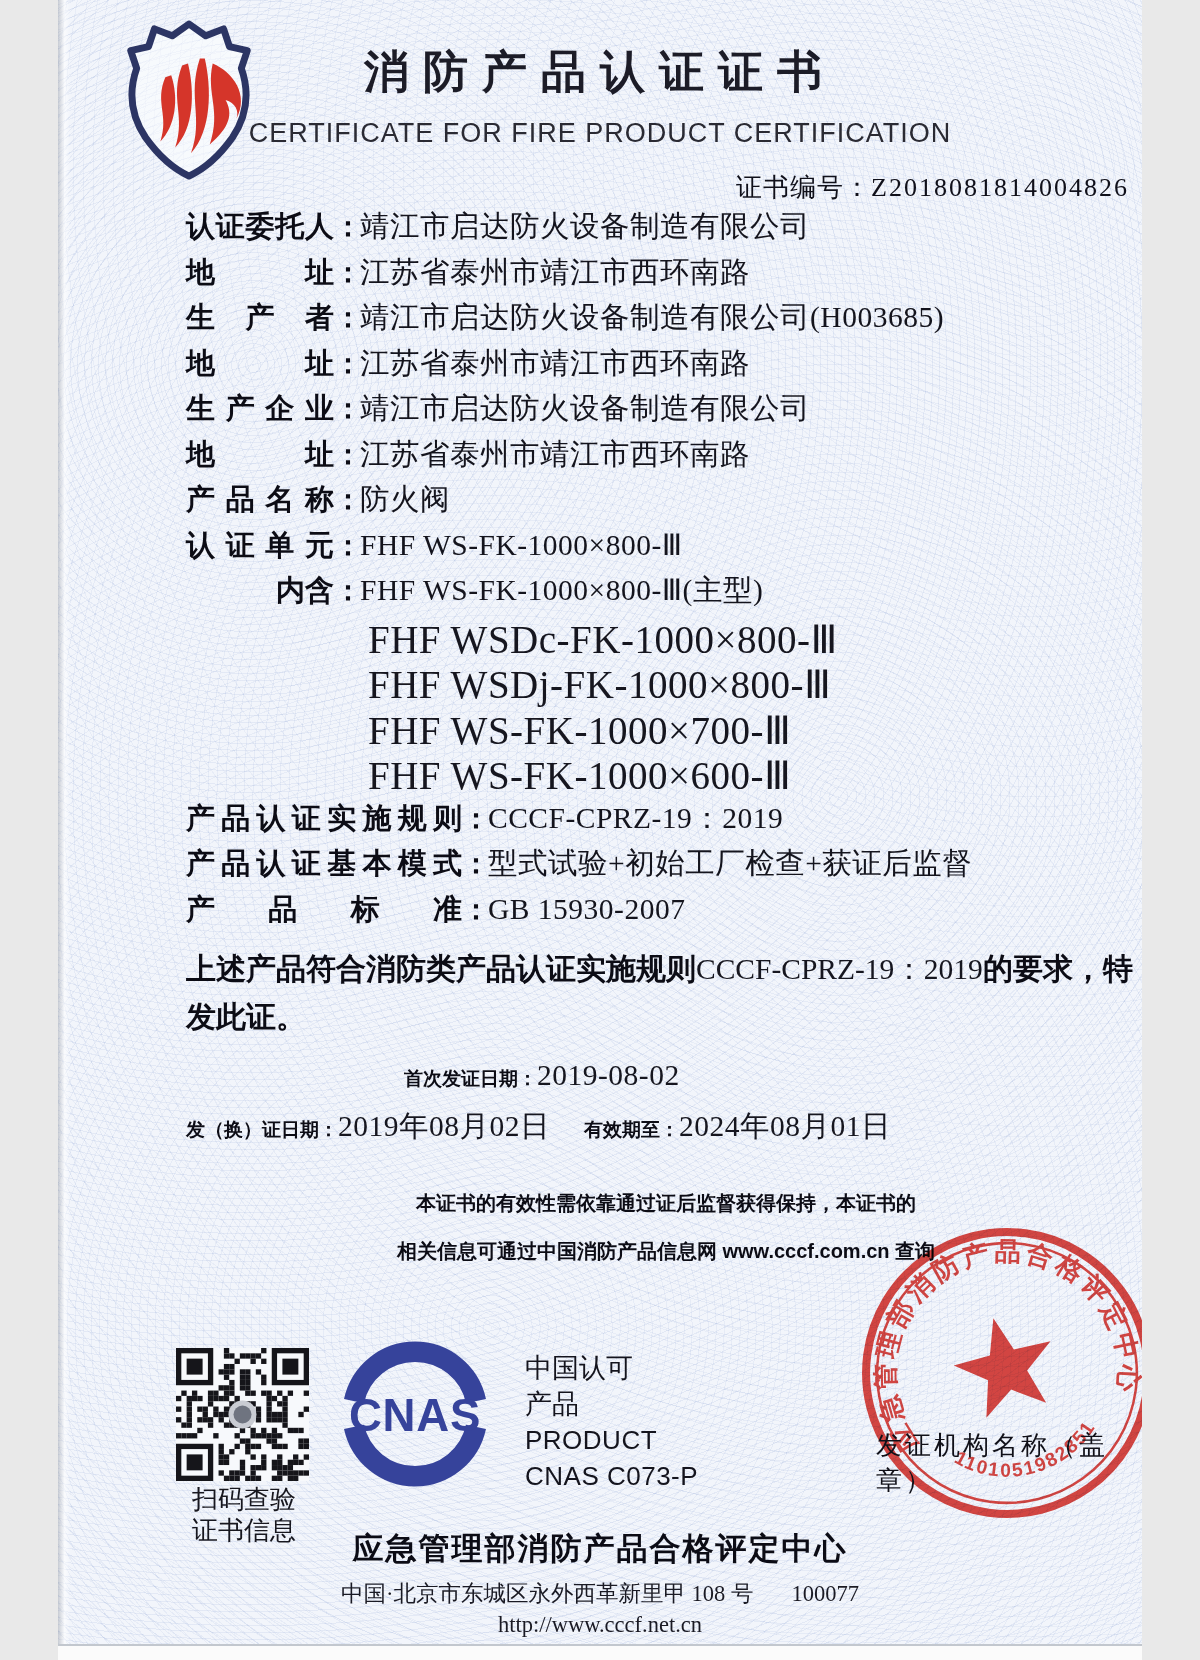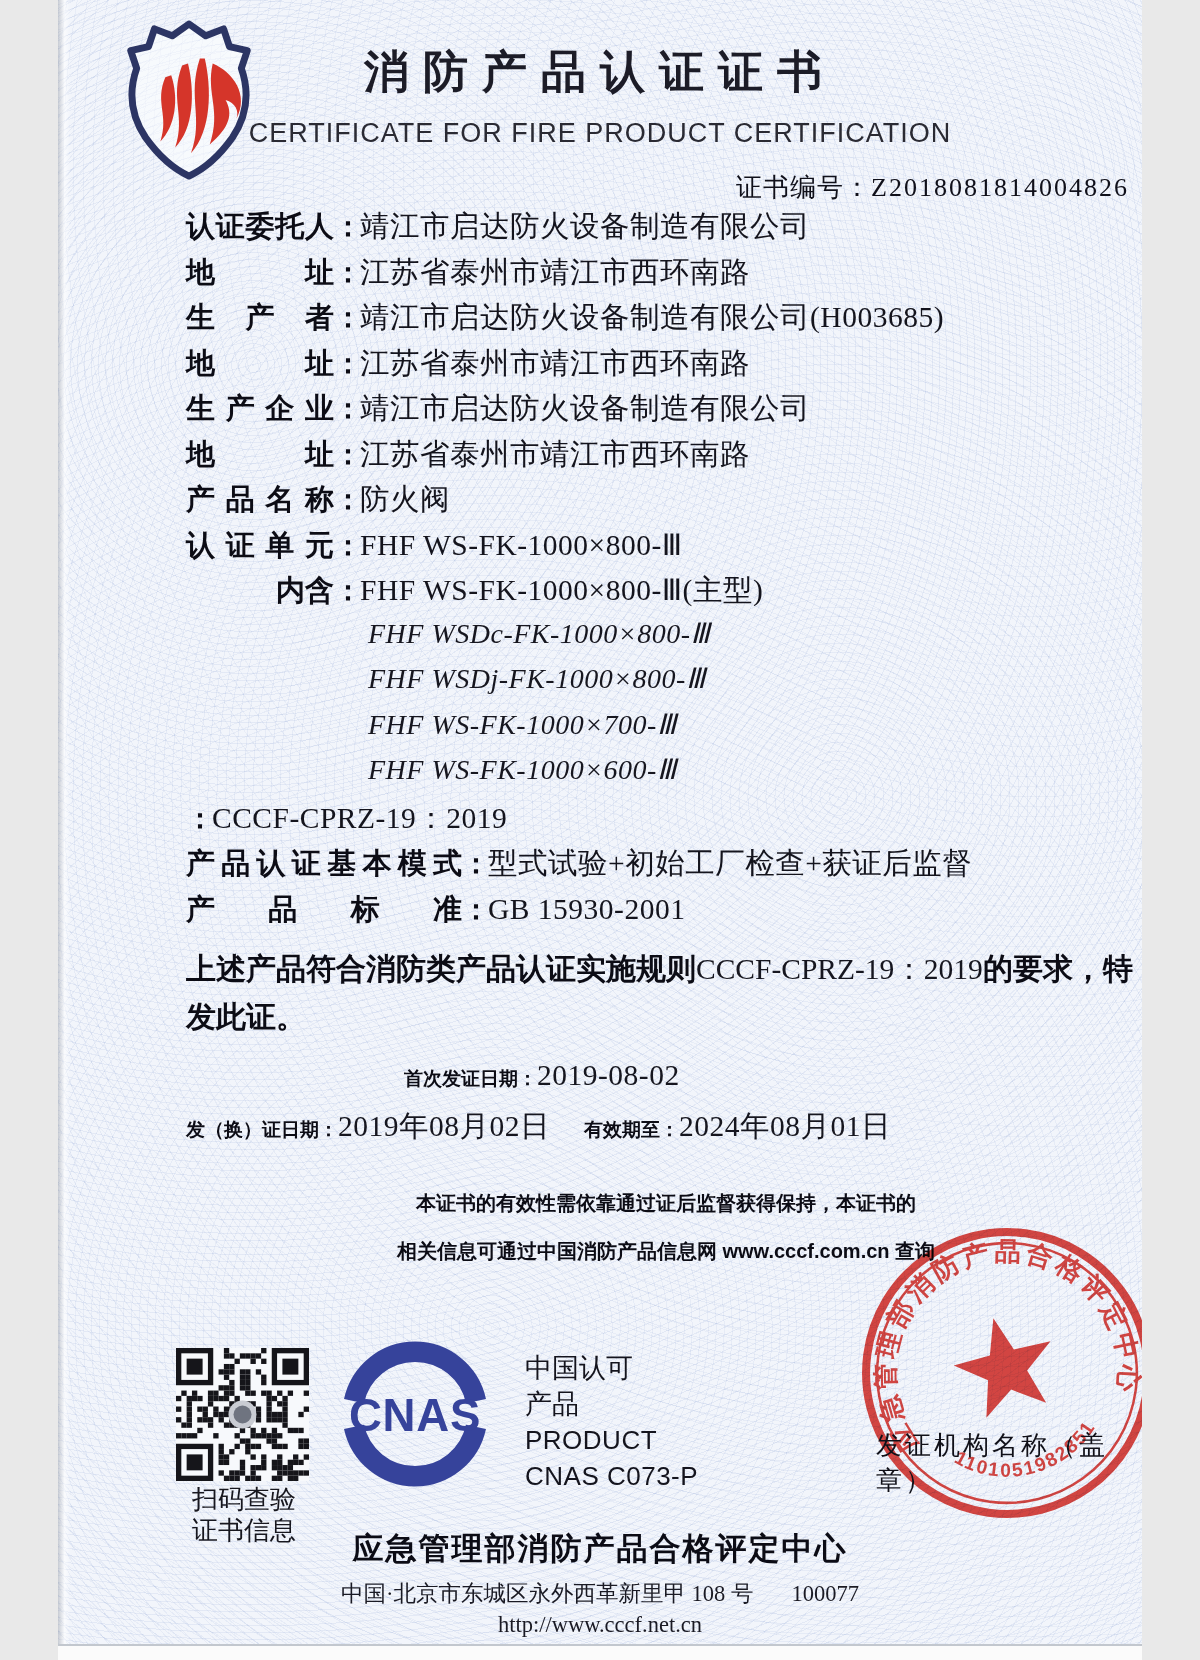--- a/index.html
+++ b/index.html
@@ -37,21 +37,21 @@
   .row { display:flex; align-items:baseline; height:45.5px; font-size:29.5px; white-space:nowrap; }
   .lbl { display:inline-block; width:148px; font-family:Liberation Sans, sans-serif;
     font-weight:bold; font-size:29px; color:#0c0c15; text-align:justify; text-align-last:justify; }
   .lbl-inner { display:inline-block; width:148px; font-family:"Liberation Sans", sans-serif;
     font-weight:bold; font-size:29px; color:#0c0c15; text-align-last:right; }
   .lbl-wide { display:inline-block; width:276px; font-family:"Liberation Sans", sans-serif;
     font-weight:bold; font-size:29px; color:#0c0c15; text-align:justify; text-align-last:justify; }
   .colon { display:inline-block; width:26px; font-family:"Liberation Sans", sans-serif;
     font-weight:bold; font-size:28px; color:#0c0c15; }
   .val { font-size:29.5px; color:#14141d; letter-spacing:.5px; }
-  .model-line { height:45.5px; font-size:28px; padding-left:182px; letter-spacing:.5px;font-style:italic; }
+  .model-line { height:45.5px; font-size:39px; padding-left:182px; letter-spacing:.5px; }
 
   .statement { margin-top:10px; width:958px; font-size:30px; line-height:48px; }
   .statement .hei { font-family:"Liberation Sans", sans-serif; font-weight:bold; color:#0c0c15; }
   .statement .ser { font-size:29.5px; }
 
   .date-first { margin-top:17px; padding-left:218px; height:46px; font-size:30px; }
   .date-issue { margin-top:3px; height:46px; font-size:30px; }
   .dlbl { font-family:"Liberation Sans", sans-serif; font-weight:bold; font-size:19px; color:#0c0c15; }
   .dval { font-size:29.5px; letter-spacing:.5px; }
   .gap { display:inline-block; width:34px; }
@@ -148,32 +148,33 @@
       <span class="lbl-inner">内含</span>
         <span class="colon">：</span>
         <span class="val">FHF WS-FK-1000×800-Ⅲ(主型)</span>
     </div>
     <div class="model-line">FHF WSDc-FK-1000×800-Ⅲ</div>
     <div class="model-line">FHF WSDj-FK-1000×800-Ⅲ</div>
     <div class="model-line">FHF WS-FK-1000×700-Ⅲ</div>
     <div class="model-line">FHF WS-FK-1000×600-Ⅲ</div>
 
     <div class="row">
+      <span class="lbl-wide">产品认证实施规则</span>
         <span class="colon">：</span>
         <span class="val">CCCF-CPRZ-19：2019</span>
     </div>
     <div class="row">
       <span class="lbl-wide">产品认证基本模式</span>
         <span class="colon">：</span>
         <span class="val">型式试验+初始工厂检查+获证后监督</span>
     </div>
     <div class="row">
       <span class="lbl-wide">产品标准</span>
         <span class="colon">：</span>
-        <span class="val">GB 15930-2001</span>
+        <span class="val">GB 15930-2007</span>
     </div>
 
     <div class="statement">
       <span class="hei">上述产品符合消防类产品认证实施规则</span><span class="ser">CCCF-CPRZ-19：2019</span><span class="hei">的要求，特发此证。</span>
     </div>
 
     <div class="date-first">
       <span class="dlbl">首次发证日期：</span><span class="dval">2019-08-02</span>
     </div>
     <div class="date-issue">

